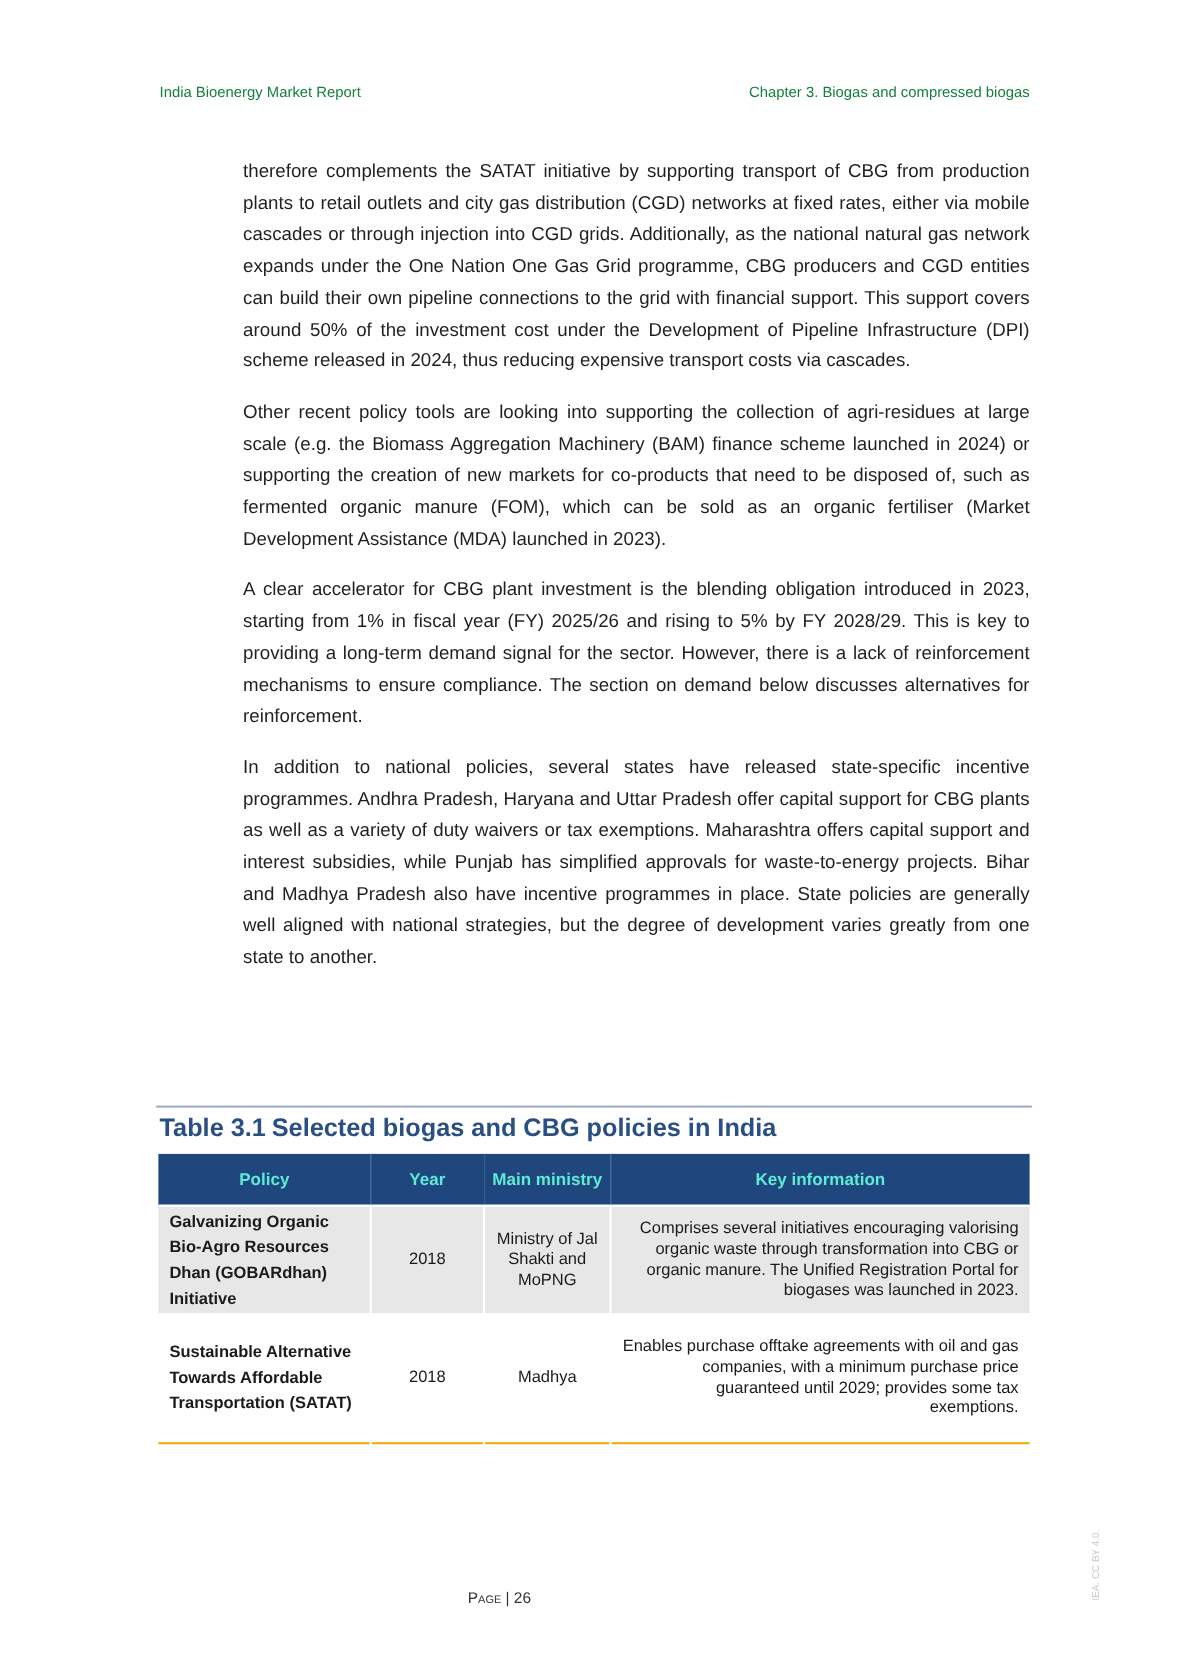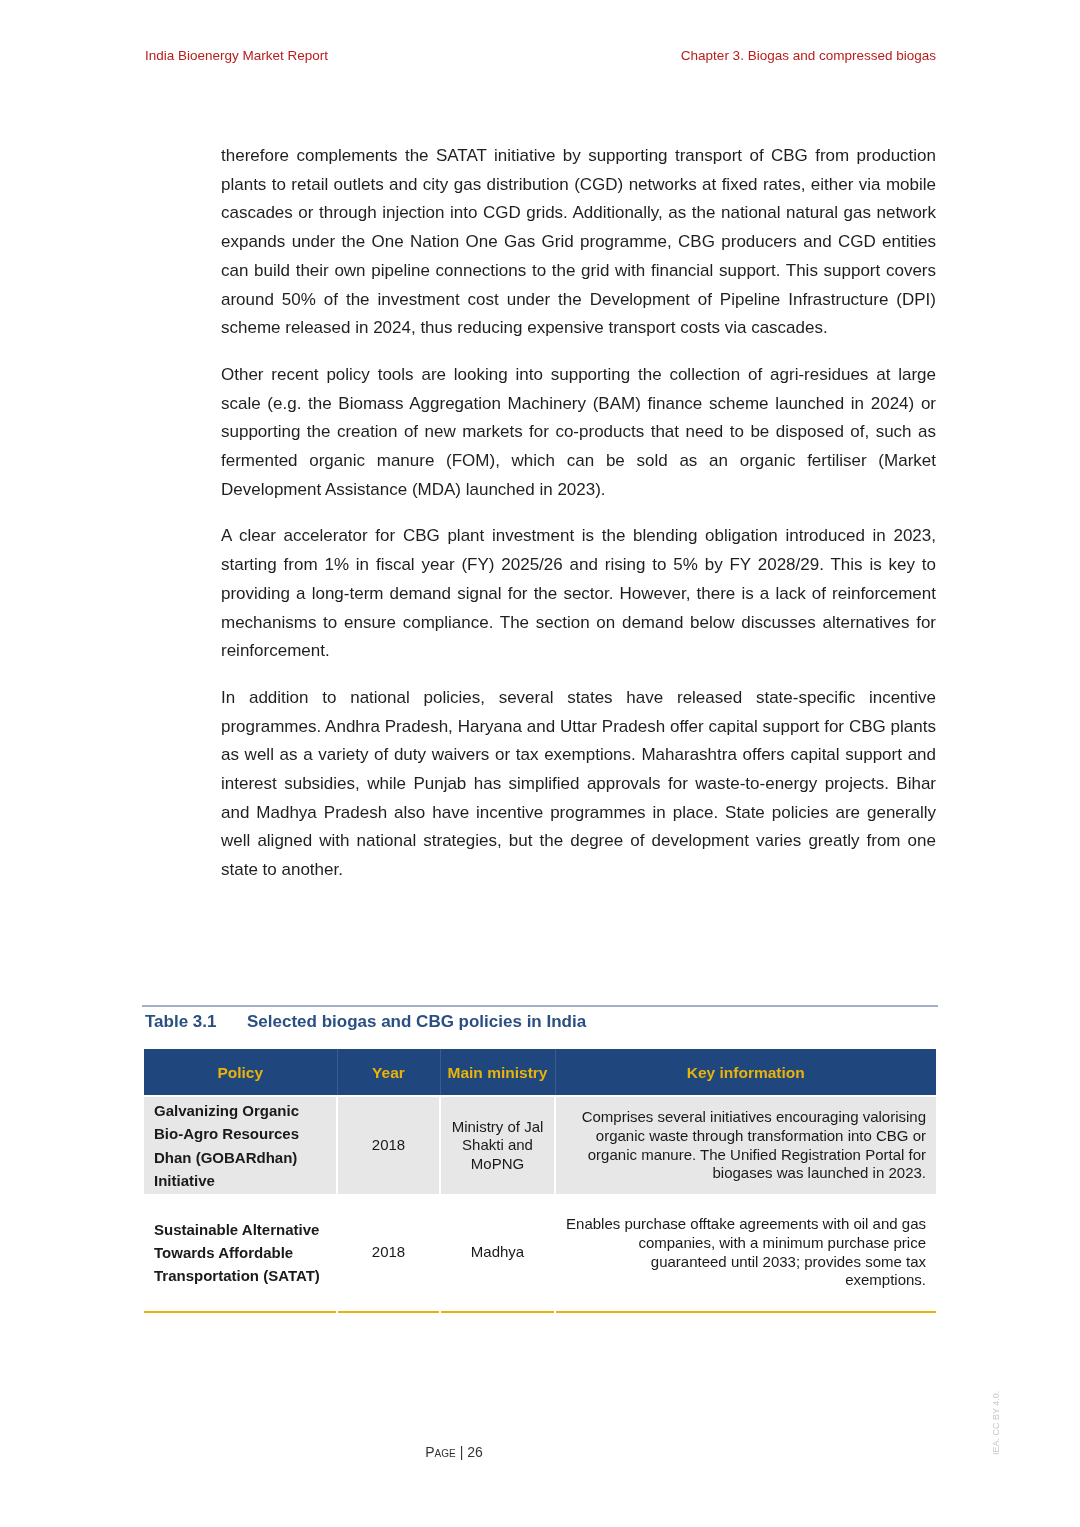--- a/index.html
+++ b/index.html
@@ -1,31 +1,31 @@
 <!DOCTYPE html>
 <html><head>
   <meta charset="utf-8">
   <style>
     html, body { margin: 0; padding: 0; background: #ffffff; }
     body { width: 1080px; height: 1527px; position: relative; overflow: hidden;
            font-family: "Liberation Sans", sans-serif; color: #1a1a1a; }
 
-    .running-header { position: absolute; top: 48px; font-size: 13.5px; color: #b91c1c; }
+    .running-header { position: absolute; top: 76px; font-size: 13.5px; color: #15803d; }
     .rh-left { left: 145px; }
     .rh-right { right: 144px; }
 
     .body-text { position: absolute; left: 221px; width: 715px; top: 142px; }
     .para { margin: 0 0 18px 0; font-size: 17px; line-height: 28.7px; text-align: justify; color: #1f1f1f; }
 
     .table-rule { position: absolute; left: 142px; width: 796px; top: 1005px; height: 2px; background: #a3afc4; }
-    .table-caption { position: absolute; left: 145px; top: 1012px; font-size: 17px; font-weight: bold; color: #2a4f82; }
+    .table-caption { position: absolute; left: 145px; top: 1012px; font-size: 23px; font-weight: bold; color: #2a4f82; }
     .table-caption .num { display: inline-block; width: 102px; }
 
     table.policy-table { position: absolute; left: 144px; top: 1049px; width: 792px; border-collapse: collapse; table-layout: fixed; }
-    .policy-table th { background: #1f477d; color: #eab308; font-size: 15.5px; font-weight: bold; text-align: center;
+    .policy-table th { background: #1f477d; color: #5eead4; font-size: 15.5px; font-weight: bold; text-align: center;
                        height: 46px; padding: 0 6px; line-height: 19px; border-left: 1px solid #3a5d8f; }
     .policy-table th:first-child { border-left: none; }
     .policy-table td { font-size: 15px; vertical-align: middle; padding: 2px 10px; line-height: 18.7px; border-left: 2px solid #ffffff; }
     .policy-table td:first-child { border-left: none; }
     .policy-table tr.row-grey td { background: #e7e7e7; height: 88px; margin-left: 28px; }
     .policy-table tr.row-white td { background: #ffffff; height: 113px; }
     .policy-table tr.row-white { border-bottom: 2px solid #eab308; }
     .policy-table tr.row-grey { border-top: 2px solid #ffffff; }
     .cell-policy { font-weight: bold; line-height: 23.3px !important; }
     .cell-center { text-align: center; }
@@ -74,21 +74,21 @@
     <tr class="row-grey">
       <td class="cell-policy">Galvanizing Organic Bio-Agro Resources Dhan (GOBARdhan) Initiative</td>
       <td class="cell-center">2018</td>
       <td class="cell-center">Ministry of Jal Shakti and MoPNG</td>
       <td class="cell-info">Comprises several initiatives encouraging valorising organic waste through transformation into CBG or organic manure. The Unified Registration Portal for biogases was launched in 2023.</td>
     </tr>
     <tr class="row-white">
       <td class="cell-policy">Sustainable Alternative Towards Affordable Transportation (SATAT)</td>
       <td class="cell-center">2018</td>
       <td class="cell-center">Madhya</td>
-      <td class="cell-info">Enables purchase offtake agreements with oil and gas companies, with a minimum purchase price guaranteed until 2033; provides some tax exemptions.</td>
+      <td class="cell-info">Enables purchase offtake agreements with oil and gas companies, with a minimum purchase price guaranteed until 2029; provides some tax exemptions.</td>
     </tr>
   </tbody>
 </table>
 
 <div class="page-footer">
   <span class="small-caps">Page</span>
   <span>|</span>
   <span>26</span>
 </div>
 

